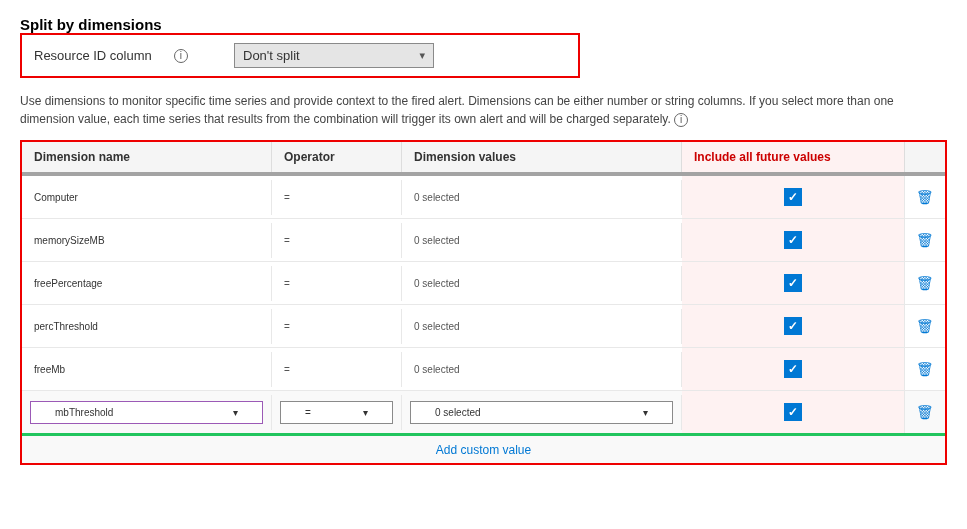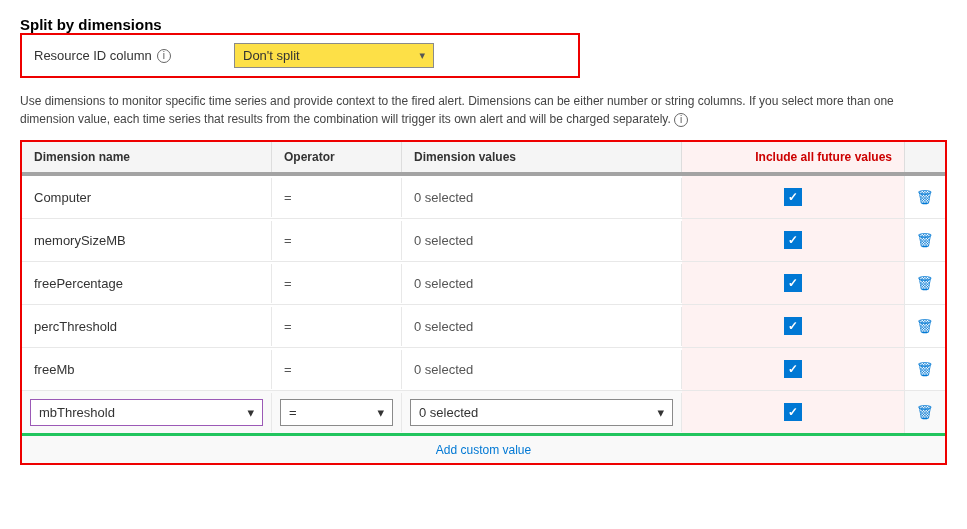--- a/index.html
+++ b/index.html
@@ -21,21 +21,21 @@
       border: 2px solid #e00;
       padding: 8px 12px;
       display: flex;
       align-items: center;
       margin-bottom: 14px;
       width: 560px;
     }
     .resource-id-label {
       display: flex;
       align-items: center;
-      gap: 5px;
+      gap: 22px;
       min-width: 200px;
       color: #333;
     }
     .info-icon {
       display: inline-flex;
       align-items: center;
       justify-content: center;
       width: 14px;
       height: 14px;
       border: 1px solid #666;
@@ -44,21 +44,21 @@
       color: #555;
       cursor: pointer;
     }
     .dropdown-select {
       display: flex;
       align-items: center;
       justify-content: space-between;
       border: 1px solid #8a8a8a;
       padding: 4px 8px;
       min-width: 200px;
-      background: #fde047;
+      background: #e5e5e5;
       cursor: pointer;
     }
     .dropdown-arrow {
       font-size: 11px;
       color: #555;
     }
     .description-text {
       font-size: 12px;
       color: #444;
       line-height: 1.5;
@@ -84,33 +84,32 @@
       font-weight: 600;
       font-size: 12px;
       color: #333;
       border-right: 1px solid #ddd;
     }
     .th:last-child { border-right: none; }
     .th.include-col {
       background: #fef2f2;
       color: #c00;
       font-weight: 700;
-      text-align: right;
     }
     .table-body {}
     .table-row {
       display: grid;
       grid-template-columns: 250px 130px 280px 1fr 40px;
       border-bottom: 1px solid #e8e8e8;
       align-items: center;
     }
     .table-row:last-child { border-bottom: none; }
     .td {
       padding: 12px 12px;
-      font-size: 13px;
+      font-size: 10px;
       color: #333;
       border-right: 1px solid #e8e8e8;
     }
     .td:last-child { border-right: none; }
     .td.include-col {
       display: flex;
       align-items: center;
       justify-content: center;
       background: #fef2f2;
     }
@@ -146,21 +145,21 @@
       background: #f9f9f9;
     }
     .td-input {
       padding: 6px 8px;
     }
     .select-input {
       display: flex;
       align-items: center;
       justify-content: space-between;
       border: 1px solid #9b59b6;
-      padding: 5px 8px;
+      padding: 5px 24px;
       background: #fff;
       cursor: pointer;
       width: 100%;
     }
     .select-input-blue {
       border: 1px solid #8a8a8a;
     }
     .add-custom-row {
       text-align: center;
       padding: 6px;

